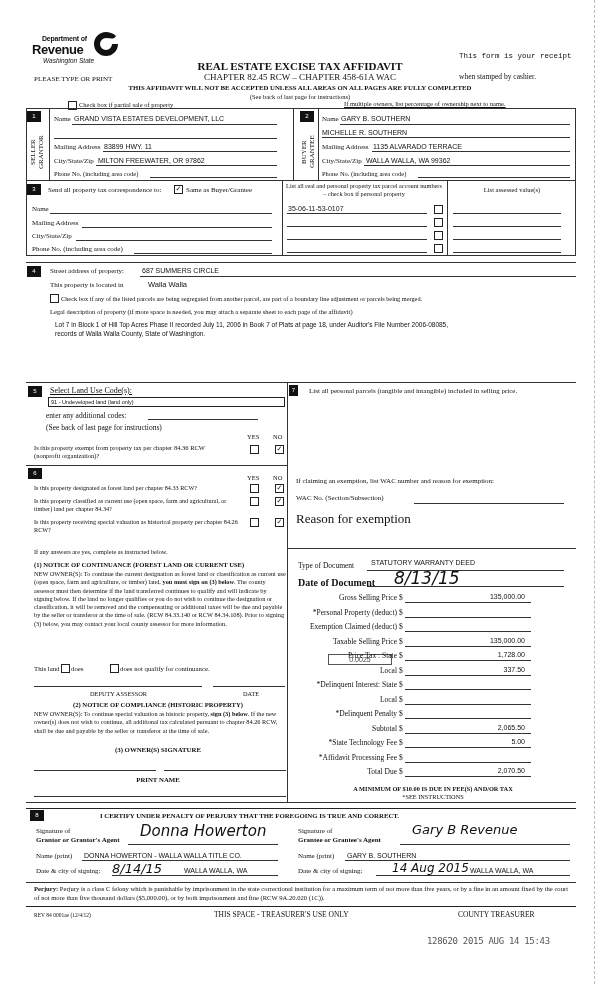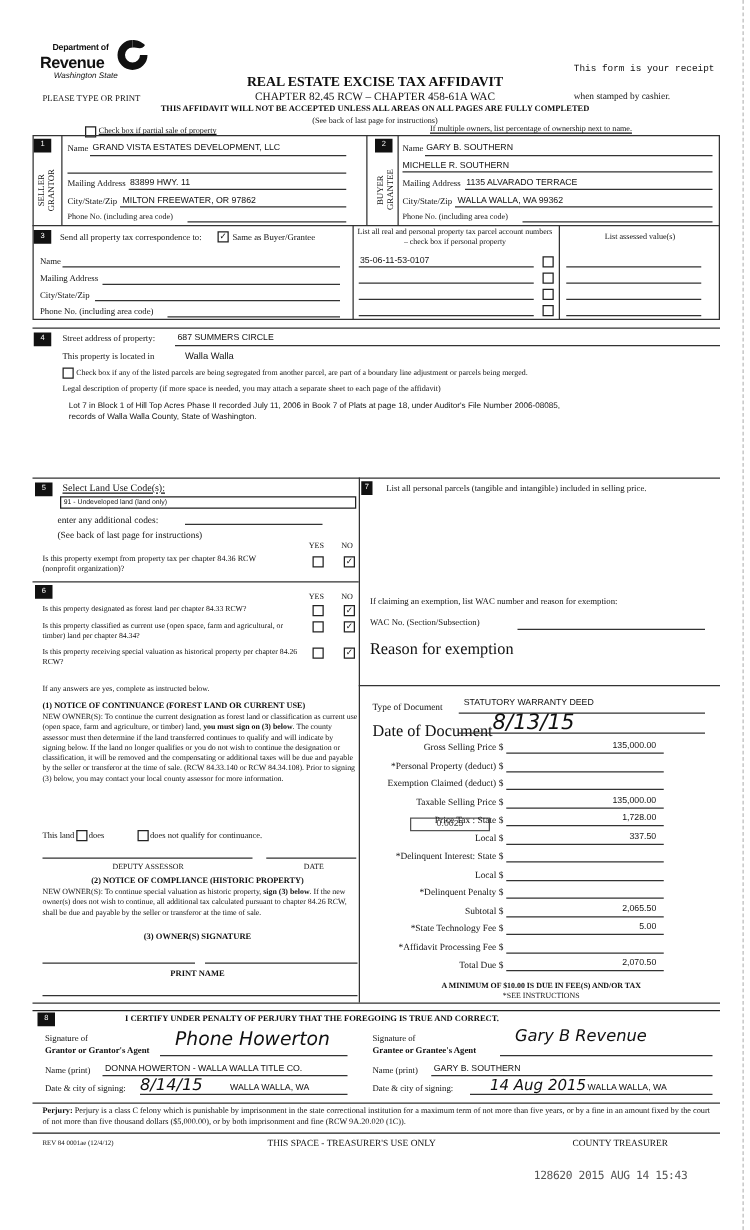--- a/index.html
+++ b/index.html
@@ -207,21 +207,21 @@
 <div class="abs" style="left:309px;top:386px;width:250px;font-size:7px;line-height:11px;">List all  personal parcels (tangible and intangible) included in selling price.</div>
 <div class="lbl" style="left:296px;top:477px;font-size:7px;">If claiming an exemption, list WAC number and reason for exemption:</div>
 <div class="lbl" style="left:296px;top:494px;font-size:7px;">WAC No. (Section/Subsection)</div>
 <div class="line" style="left:414px;top:503px;width:150px;"></div>
 <div class="lbl" style="left:296px;top:511px;font-size:13px;">Reason for exemption</div>
 <div class="line" style="left:287px;top:548px;width:289px;"></div>
 
 <div class="lbl" style="left:298px;top:561px;font-size:7.5px;">Type of Document</div>
 <div class="line" style="left:367px;top:570px;width:197px;"></div>
 <div class="lbl fill" style="left:371px;top:559px;">STATUTORY WARRANTY DEED</div>
-<div class="lbl" style="left:298px;top:577px;font-size:13px;">Date of Document</div>
+<div class="lbl" style="left:298px;top:577px;font-size:10px;font-weight:bold;">Date of Document</div>
 <div class="line" style="left:367px;top:586px;width:197px;"></div>
 <div class="lbl hand" style="left:394px;top:568px;font-size:17px;">8/13/15</div>
 
 <div class="abs" style="left:328px;top:654px;width:64px;height:11px;border:1px solid #555;">
   <span class="sans" style="position:absolute;left:0;right:0;text-align:center;top:1px;font-size:7px;color:#444;">0.0025</span>
 </div>
 <div id="fin-rows" class="abs" style="left:287px;top:593px;width:300px;height:200px;">
     <div class="finrow" style="top:0px;">
       <span class="fl">Gross Selling Price</span>
       <span class="fd">$</span>
@@ -292,21 +292,21 @@
 <div class="abs bold" style="left:290px;top:785px;width:286px;text-align:center;font-size:6.3px;">A MINIMUM OF $10.00 IS DUE IN FEE(S) AND/OR TAX</div>
 <div class="abs" style="left:290px;top:793px;width:286px;text-align:center;font-size:6.3px;">*SEE INSTRUCTIONS</div>
 
 <div class="abs" style="left:26px;top:808px;width:550px;height:1px;background:#222;"></div>
 <div class="num" style="left:30px;top:810px;">8</div>
 <div class="abs bold" style="left:100px;top:812px;width:460px;font-size:6.8px;">I CERTIFY UNDER PENALTY OF PERJURY THAT THE FOREGOING IS TRUE AND CORRECT.</div>
 
 <div class="lbl" style="left:36px;top:827px;font-size:7px;">Signature of</div>
 <div class="lbl bold" style="left:36px;top:836px;font-size:7px;">Grantor or Grantor's Agent</div>
 <div class="line" style="left:128px;top:844px;width:150px;"></div>
-<div class="lbl hand" style="left:140px;top:822px;font-size:15px;">Phone Howerton</div>
+<div class="lbl hand" style="left:140px;top:822px;font-size:15px;">Donna Howerton</div>
 <div class="lbl" style="left:36px;top:852px;font-size:7px;">Name (print)</div>
 <div class="line" style="left:82px;top:860px;width:196px;"></div>
 <div class="lbl fill" style="left:84px;top:852px;">DONNA HOWERTON - WALLA WALLA TITLE CO.</div>
 <div class="lbl" style="left:36px;top:867px;font-size:7px;">Date &amp; city of signing:</div>
 <div class="line" style="left:112px;top:875px;width:166px;"></div>
 <div class="lbl hand" style="left:112px;top:861px;font-size:13px;">8/14/15</div>
 <div class="lbl fill" style="left:184px;top:867px;">WALLA WALLA, WA</div>
 
 <div class="lbl" style="left:298px;top:827px;font-size:7px;">Signature of</div>
 <div class="lbl bold" style="left:298px;top:836px;font-size:7px;">Grantee or Grantee's Agent</div>

